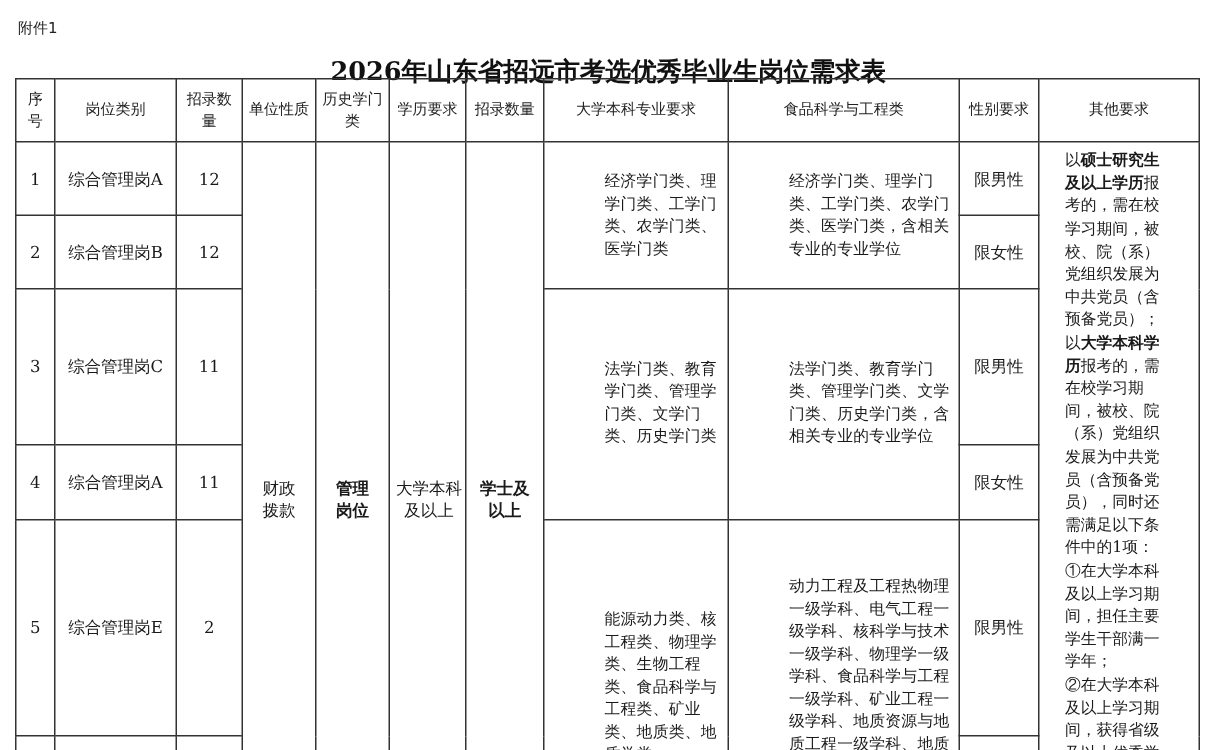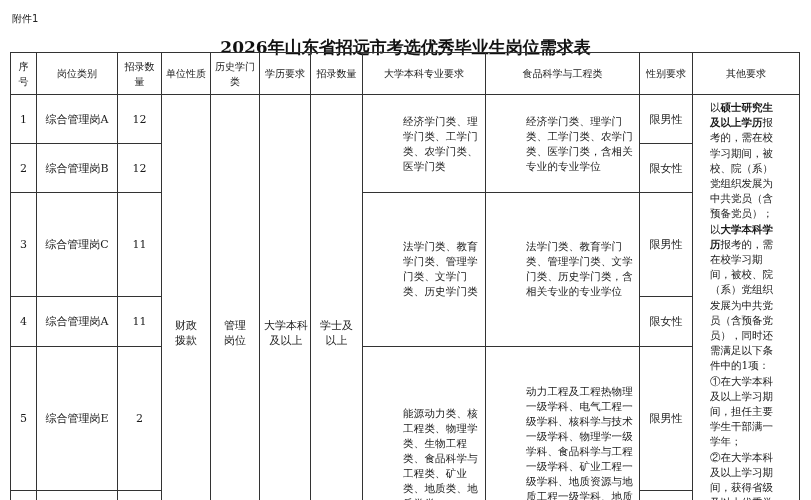--- a/index.html
+++ b/index.html
@@ -67,23 +67,23 @@
       <th>性别要求</th>
       <th>其他要求</th>
     </tr>
   </thead>
   <tbody>
     <tr style="height:49px">
       <td class="c">1</td>
       <td class="c">综合管理岗A</td>
       <td class="c">12</td>
       <td class="c" rowspan="6"><span style="display:inline-block;width:26px;">财政拨款</span></td>
-      <td class="c" rowspan="6"><span style="display:inline-block;width:26px;">管理岗位</span></td>
+      <td class="c" rowspan="6"><span style="display:inline-block;width:26px;font-weight:bold;">管理岗位</span></td>
       <td class="c" rowspan="6"><span style="display:inline-block;width:46px;">大学本科及以上</span></td>
-      <td class="c" rowspan="6"><span style="display:inline-block;width:36px;">学士及以上</span></td>
+      <td class="c" rowspan="6"><span style="display:inline-block;width:36px;font-weight:bold;">学士及以上</span></td>
       <td class="l major" rowspan="2">经济学门类、理学门类、工学门类、农学门类、医学门类</td>
       <td class="l major" rowspan="2">经济学门类、理学门类、工学门类、农学门类、医学门类，含相关专业的专业学位</td>
       <td class="c">限男性</td>
       <td class="l other" rowspan="6">
         <span>以</span><b>硕士研究生及以上学历</b><span>报考的，需在校学习期间，被校、院（系）党组织发展为中共党员（含预备党员）；</span><br>
         <span>以</span><b>大学本科学历</b><span>报考的，需在校学习期间，被校、院（系）党组织发展为中共党员（含预备党员），同时还需满足以下条件中的1项：</span><br>
         <span>①在大学本科及以上学习期间，担任主要学生干部满一学年；</span><br>
         <span>②在大学本科及以上学习期间，获得省级及以上优秀学生干部、三好学生、优秀毕业生等综合性荣誉称号。</span>
       </td>
     </tr>

